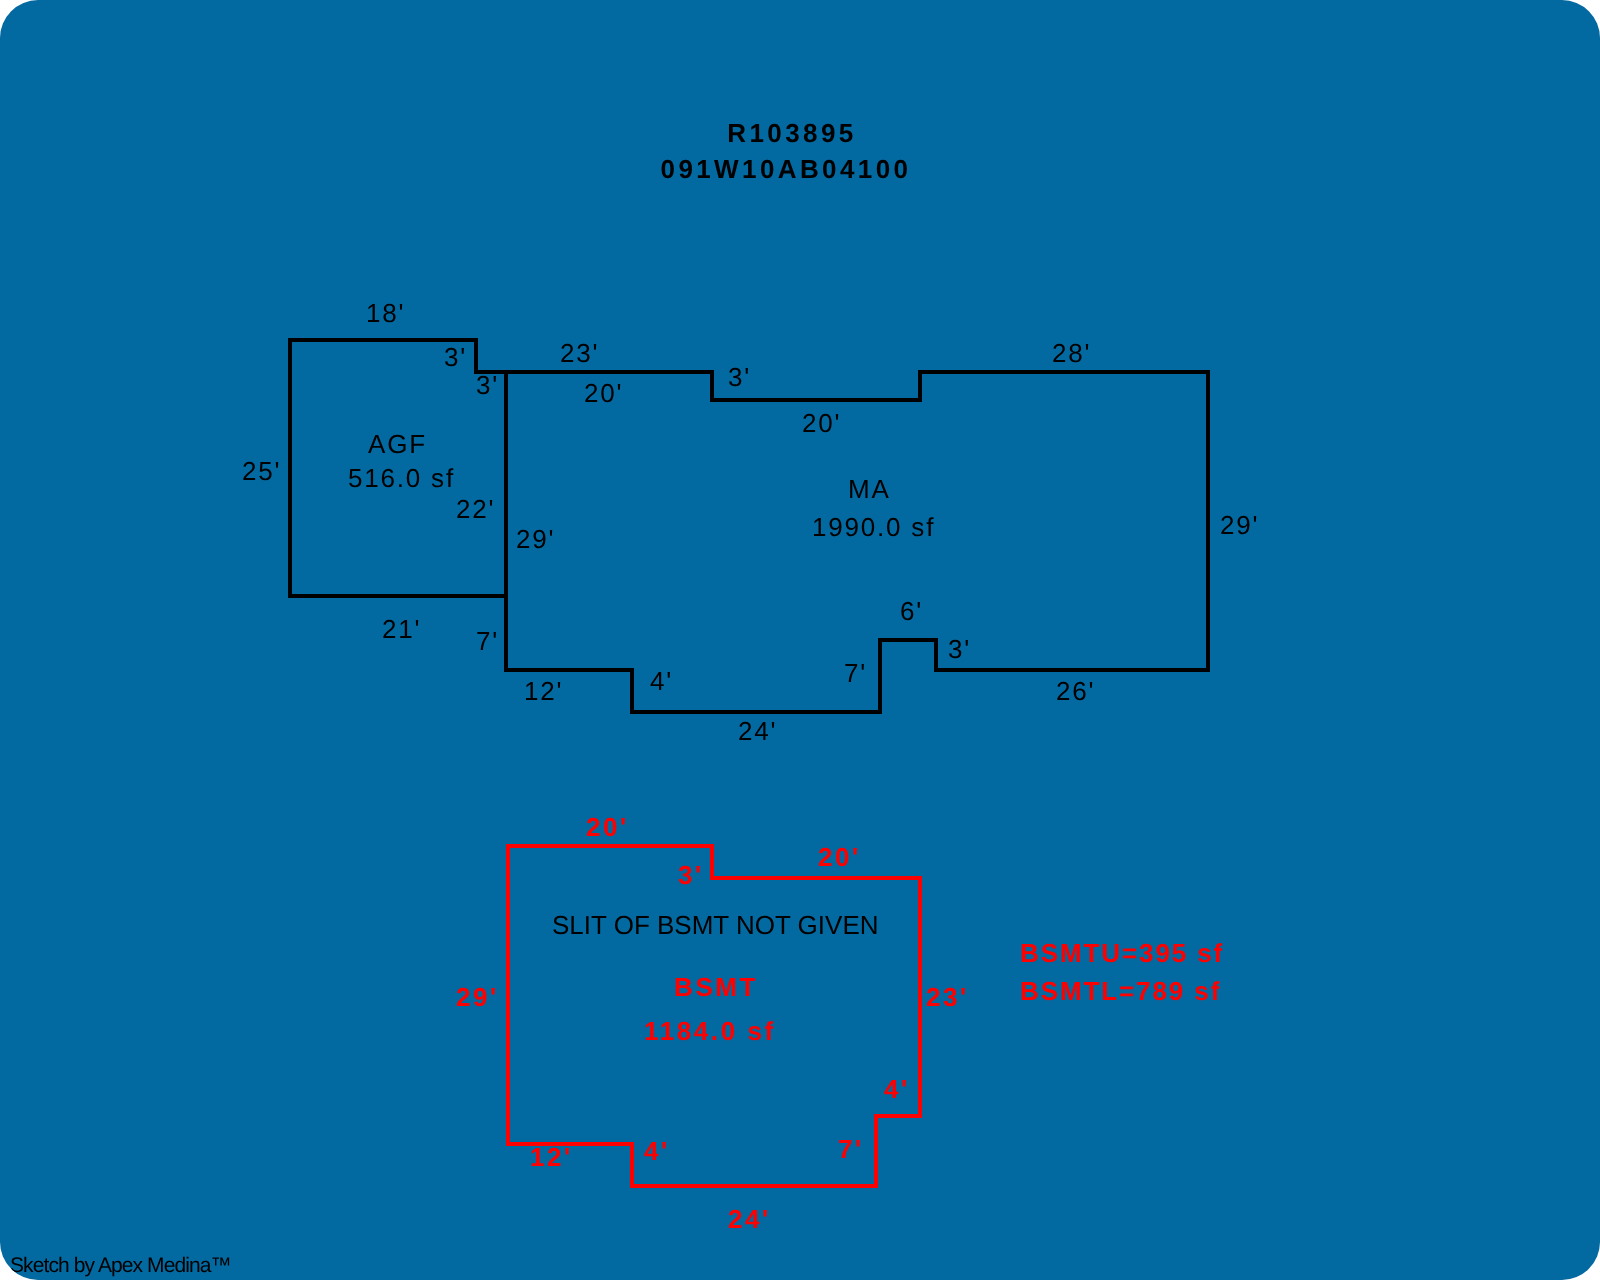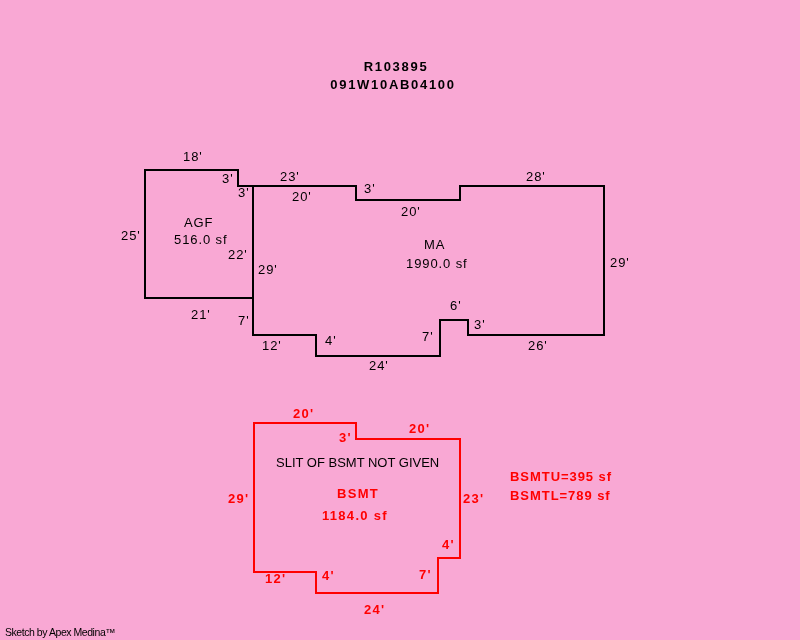--- a/index.html
+++ b/index.html
@@ -1,16 +1,16 @@
 <!DOCTYPE html>
 <html><head>
 <meta charset="utf-8">
 <style>
   html,body{margin:0;padding:0;background:#ffffff;-webkit-font-smoothing:antialiased;}
-  .page{position:relative;width:800px;height:640px;background:#f9a8d4;overflow:hidden;transform:translateZ(0);will-change:transform;}
+  .page{position:relative;width:800px;height:640px;background:#0369a1;overflow:hidden;transform:translateZ(0);will-change:transform;border-radius:19px;}
   svg{position:absolute;left:0;top:0;}
   text{font-family:"Liberation Sans",sans-serif;font-size:13px;fill:#000000;}
   .b{font-weight:bold;letter-spacing:1.7px;}
   .r{fill:#ff0000;font-weight:bold;letter-spacing:1.3px;}
   .d{letter-spacing:0.9px;}
   .n{letter-spacing:0px;}
   .r2{fill:#ff0000;font-weight:bold;letter-spacing:0.95px;}
   .s{font-size:10.5px;letter-spacing:-0.45px;}
 </style>
 </head>

